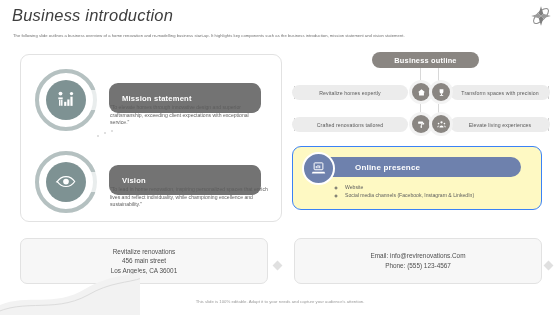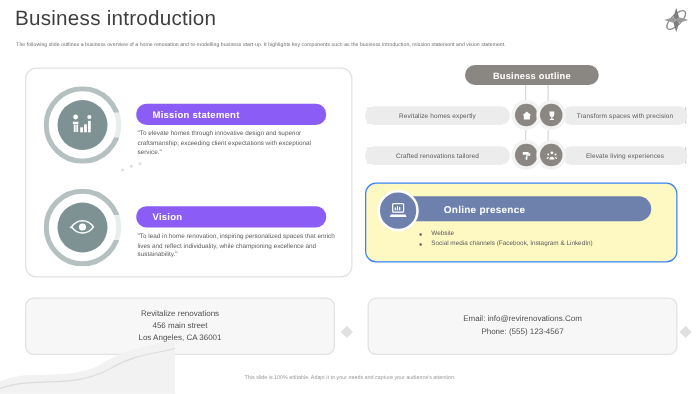--- a/index.html
+++ b/index.html
@@ -24,20 +24,21 @@
 
   
   .page-title {
     position: absolute;
     left: 12px;
     top: 6px;
     font-size: 16.5px;
     font-weight: 400;
     letter-spacing: .2px;
     color: #3e3e3e;
+    font-style: italic;
   }
   .page-subtitle {
     position: absolute;
     left: 13px;
     top: 33px;
     width: 505px;
     font-size: 4.1px;
     line-height: 6px;
     color: #6d6d6d;
     letter-spacing: .05px;
@@ -100,23 +101,23 @@
     align-items: center;
     justify-content: center;
   }
   .badge .ring-inner svg { width: 22px; height: 22px; }
 
   .pill {
     position: absolute;
     left: 88px;
     top: 22px;
     width: 152px;
-    height: 17px;
+    height: 30px;
     border-radius: 9px;
-    background: #8b5cf6;
+    background: #737373;
     color: #ffffff;
     font-size: 7.6px;
     font-weight: 700;
     display: flex;
     align-items: center;
     padding-left: 13px;
     box-sizing: border-box;
     letter-spacing: .2px;
   }
   .body-text {

